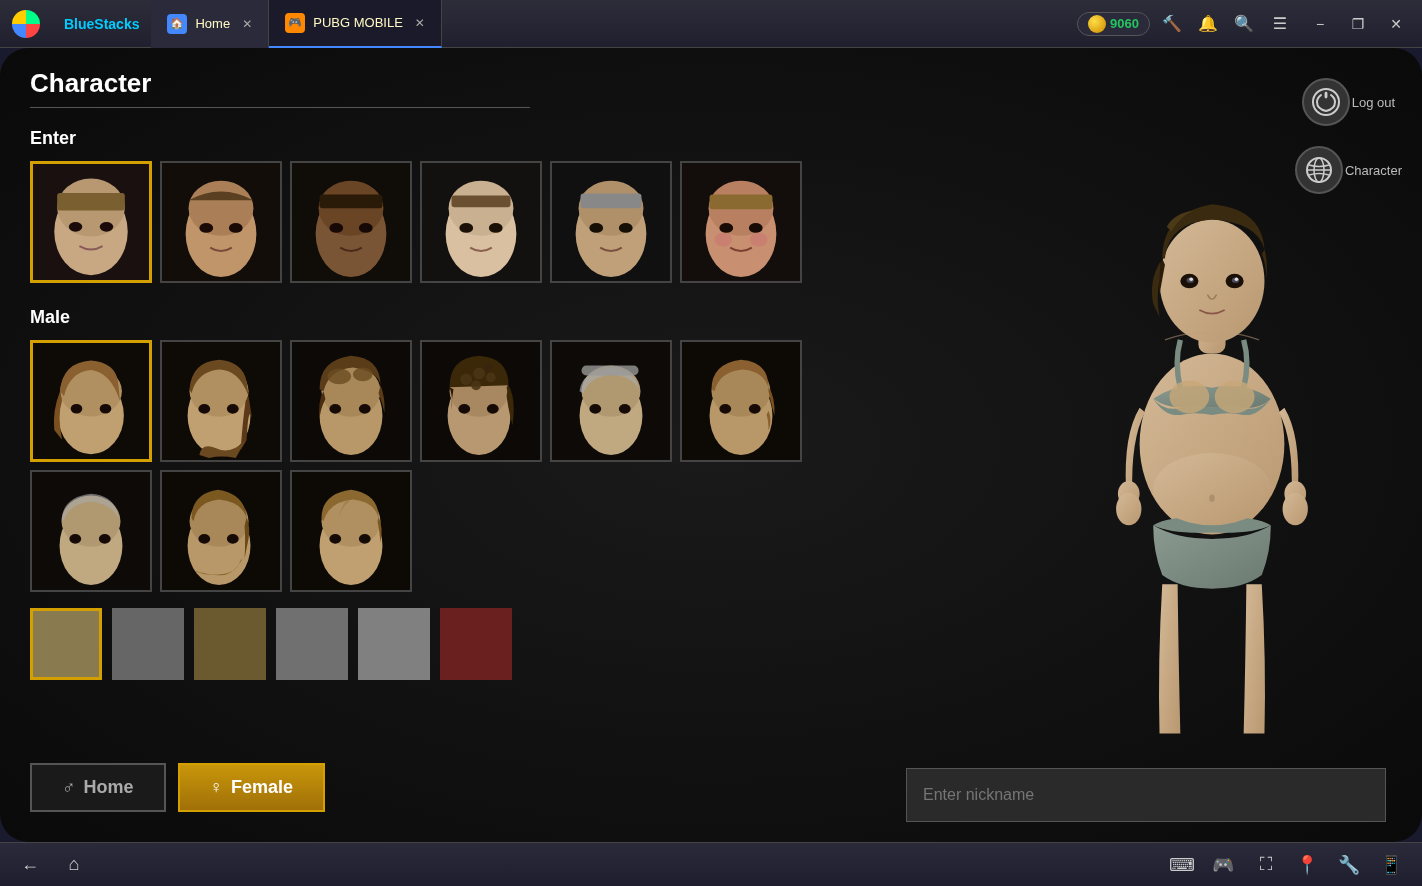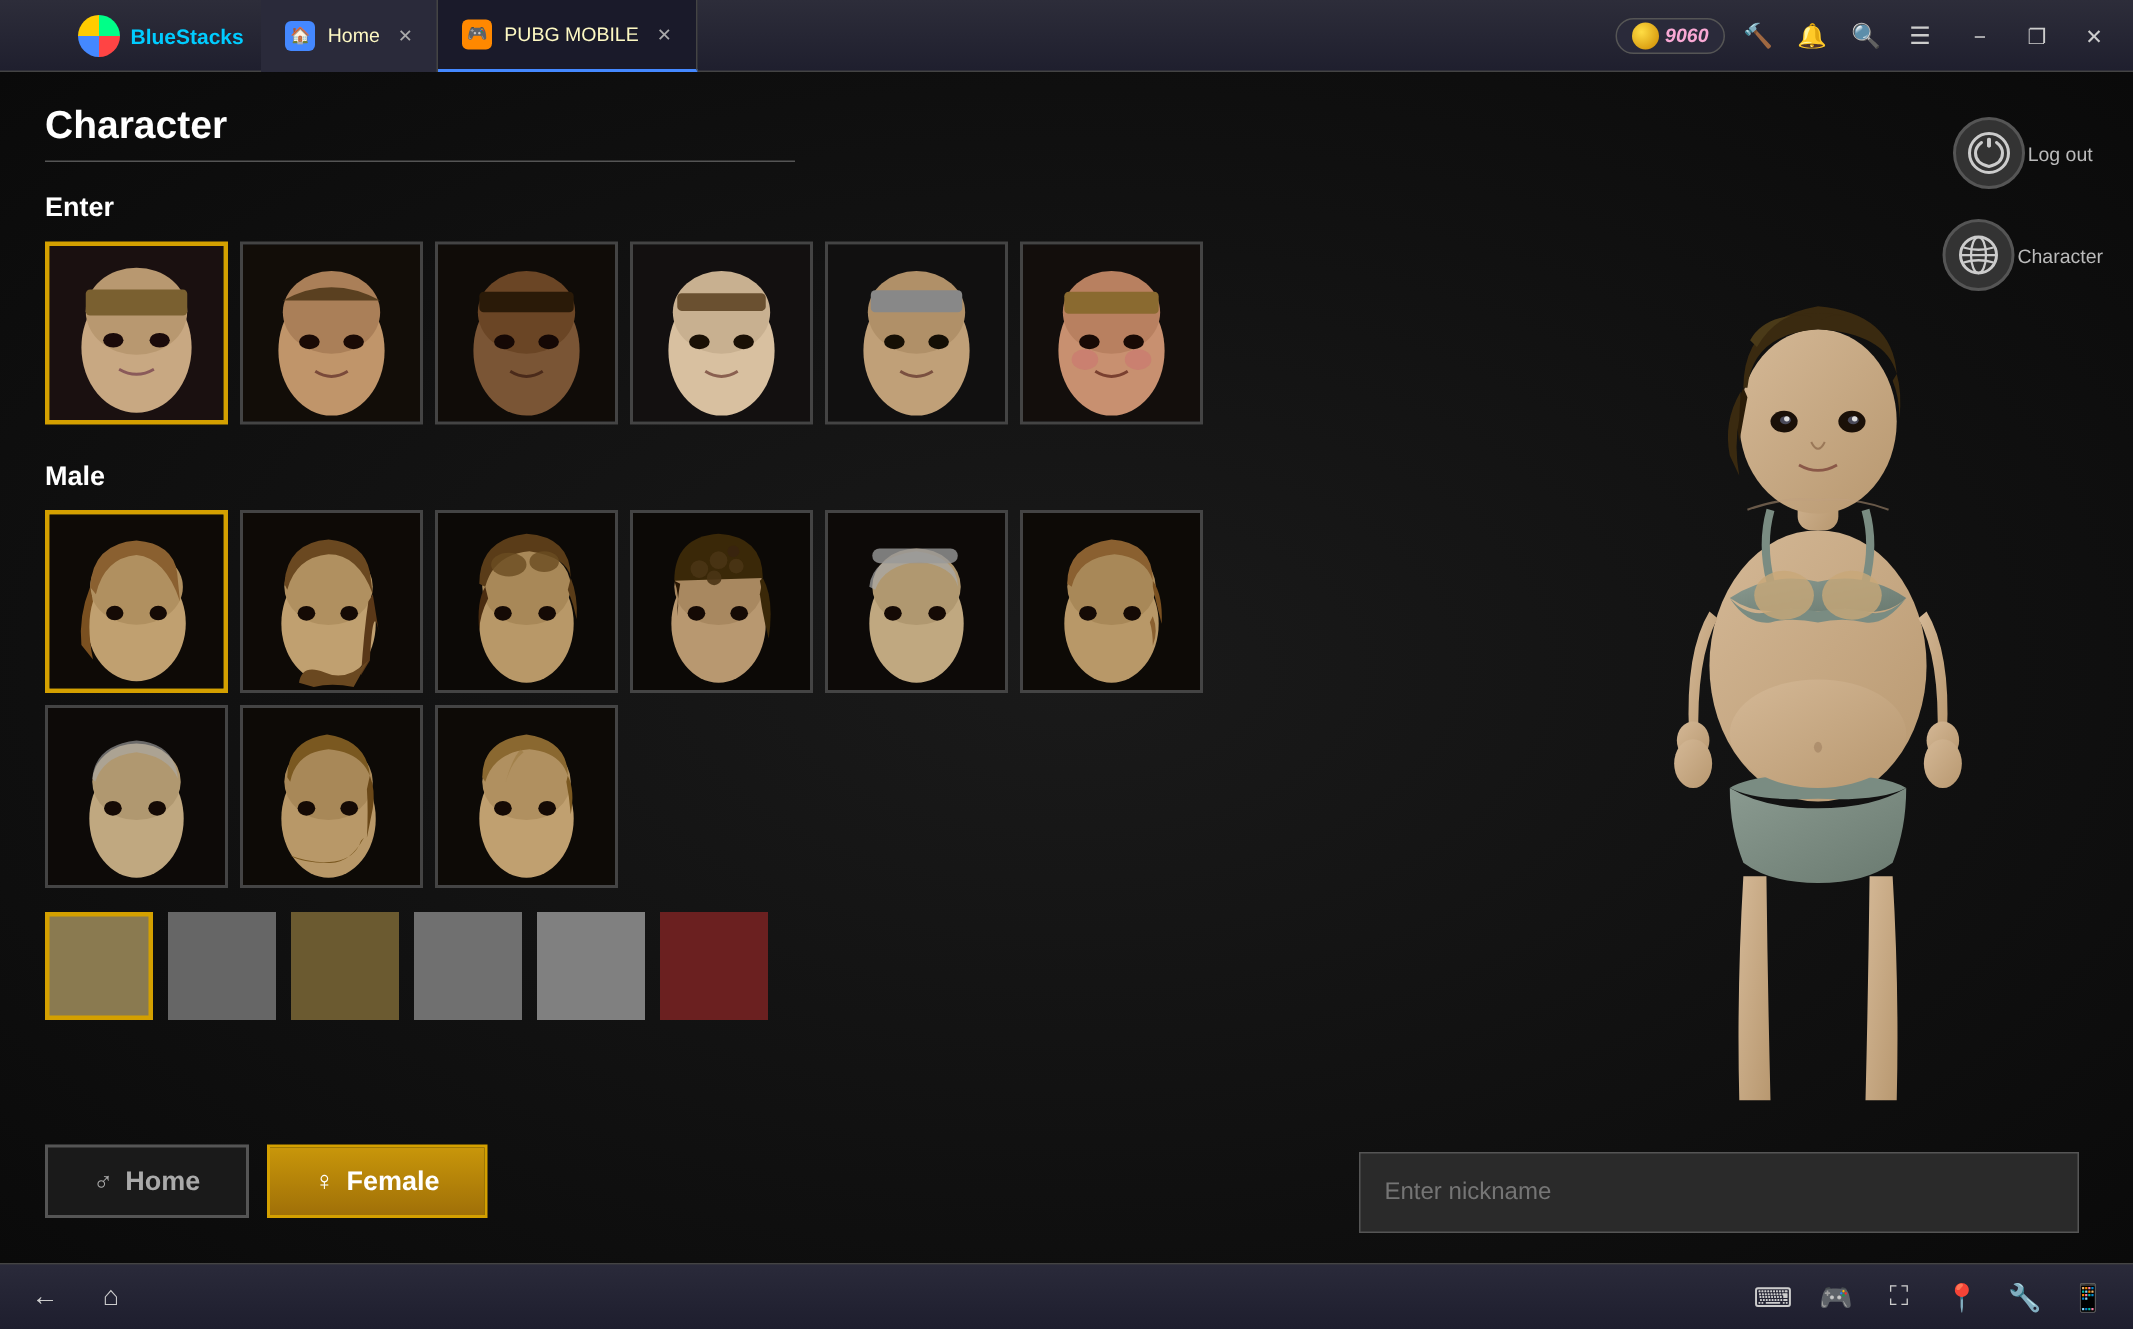--- a/index.html
+++ b/index.html
@@ -21,24 +21,23 @@
       border-bottom: 1px solid #444;
     }
     .title-bar-left {
       display: flex;
       align-items: center;
       gap: 0;
     }
     .bluestacks-logo {
       display: flex;
       align-items: center;
-      gap: 7px;
+      gap: 24px;
       padding: 0 12px;
       height: 48px;
-      margin-left: 40px;
     }
     .bs-icon {
       width: 28px;
       height: 28px;
       background: conic-gradient(#00ff88 0deg 90deg, #ff4444 90deg 180deg, #4488ff 180deg 270deg, #ffcc00 270deg 360deg);
       border-radius: 50%;
     }
     .bs-text {
       color: #00ccff;
       font-size: 14px;
@@ -90,21 +89,21 @@
       border: 1px solid #555;
       border-radius: 12px;
       padding: 2px 10px;
     }
     .coin-icon {
       width: 18px;
       height: 18px;
       background: radial-gradient(circle at 35% 35%, #ffdd44, #cc8800);
       border-radius: 50%;
     }
-    .coins-amount { color: #f9a8d4; font-size: 13px; font-weight: bold; font-style: italic; }
+    .coins-amount { color: #22c55e; font-size: 13px; font-weight: bold; }
     .title-btn {
       width: 28px;
       height: 28px;
       display: flex;
       align-items: center;
       justify-content: center;
       color: #ccc;
       font-size: 16px;
       cursor: pointer;
       border-radius: 4px;
@@ -121,20 +120,21 @@
       cursor: pointer;
     }
 
     
     .game-area {
       width: 100%;
       height: calc(886px - 48px - 44px);
       background: radial-gradient(ellipse at center, #1a1a1a 0%, #0a0a0a 100%);
       position: relative;
       display: flex;
+      border-radius: 28px;
     }
 
     
     .char-panel {
       width: 870px;
       height: 100%;
       padding: 20px 30px;
       position: relative;
     }
     .char-title {

